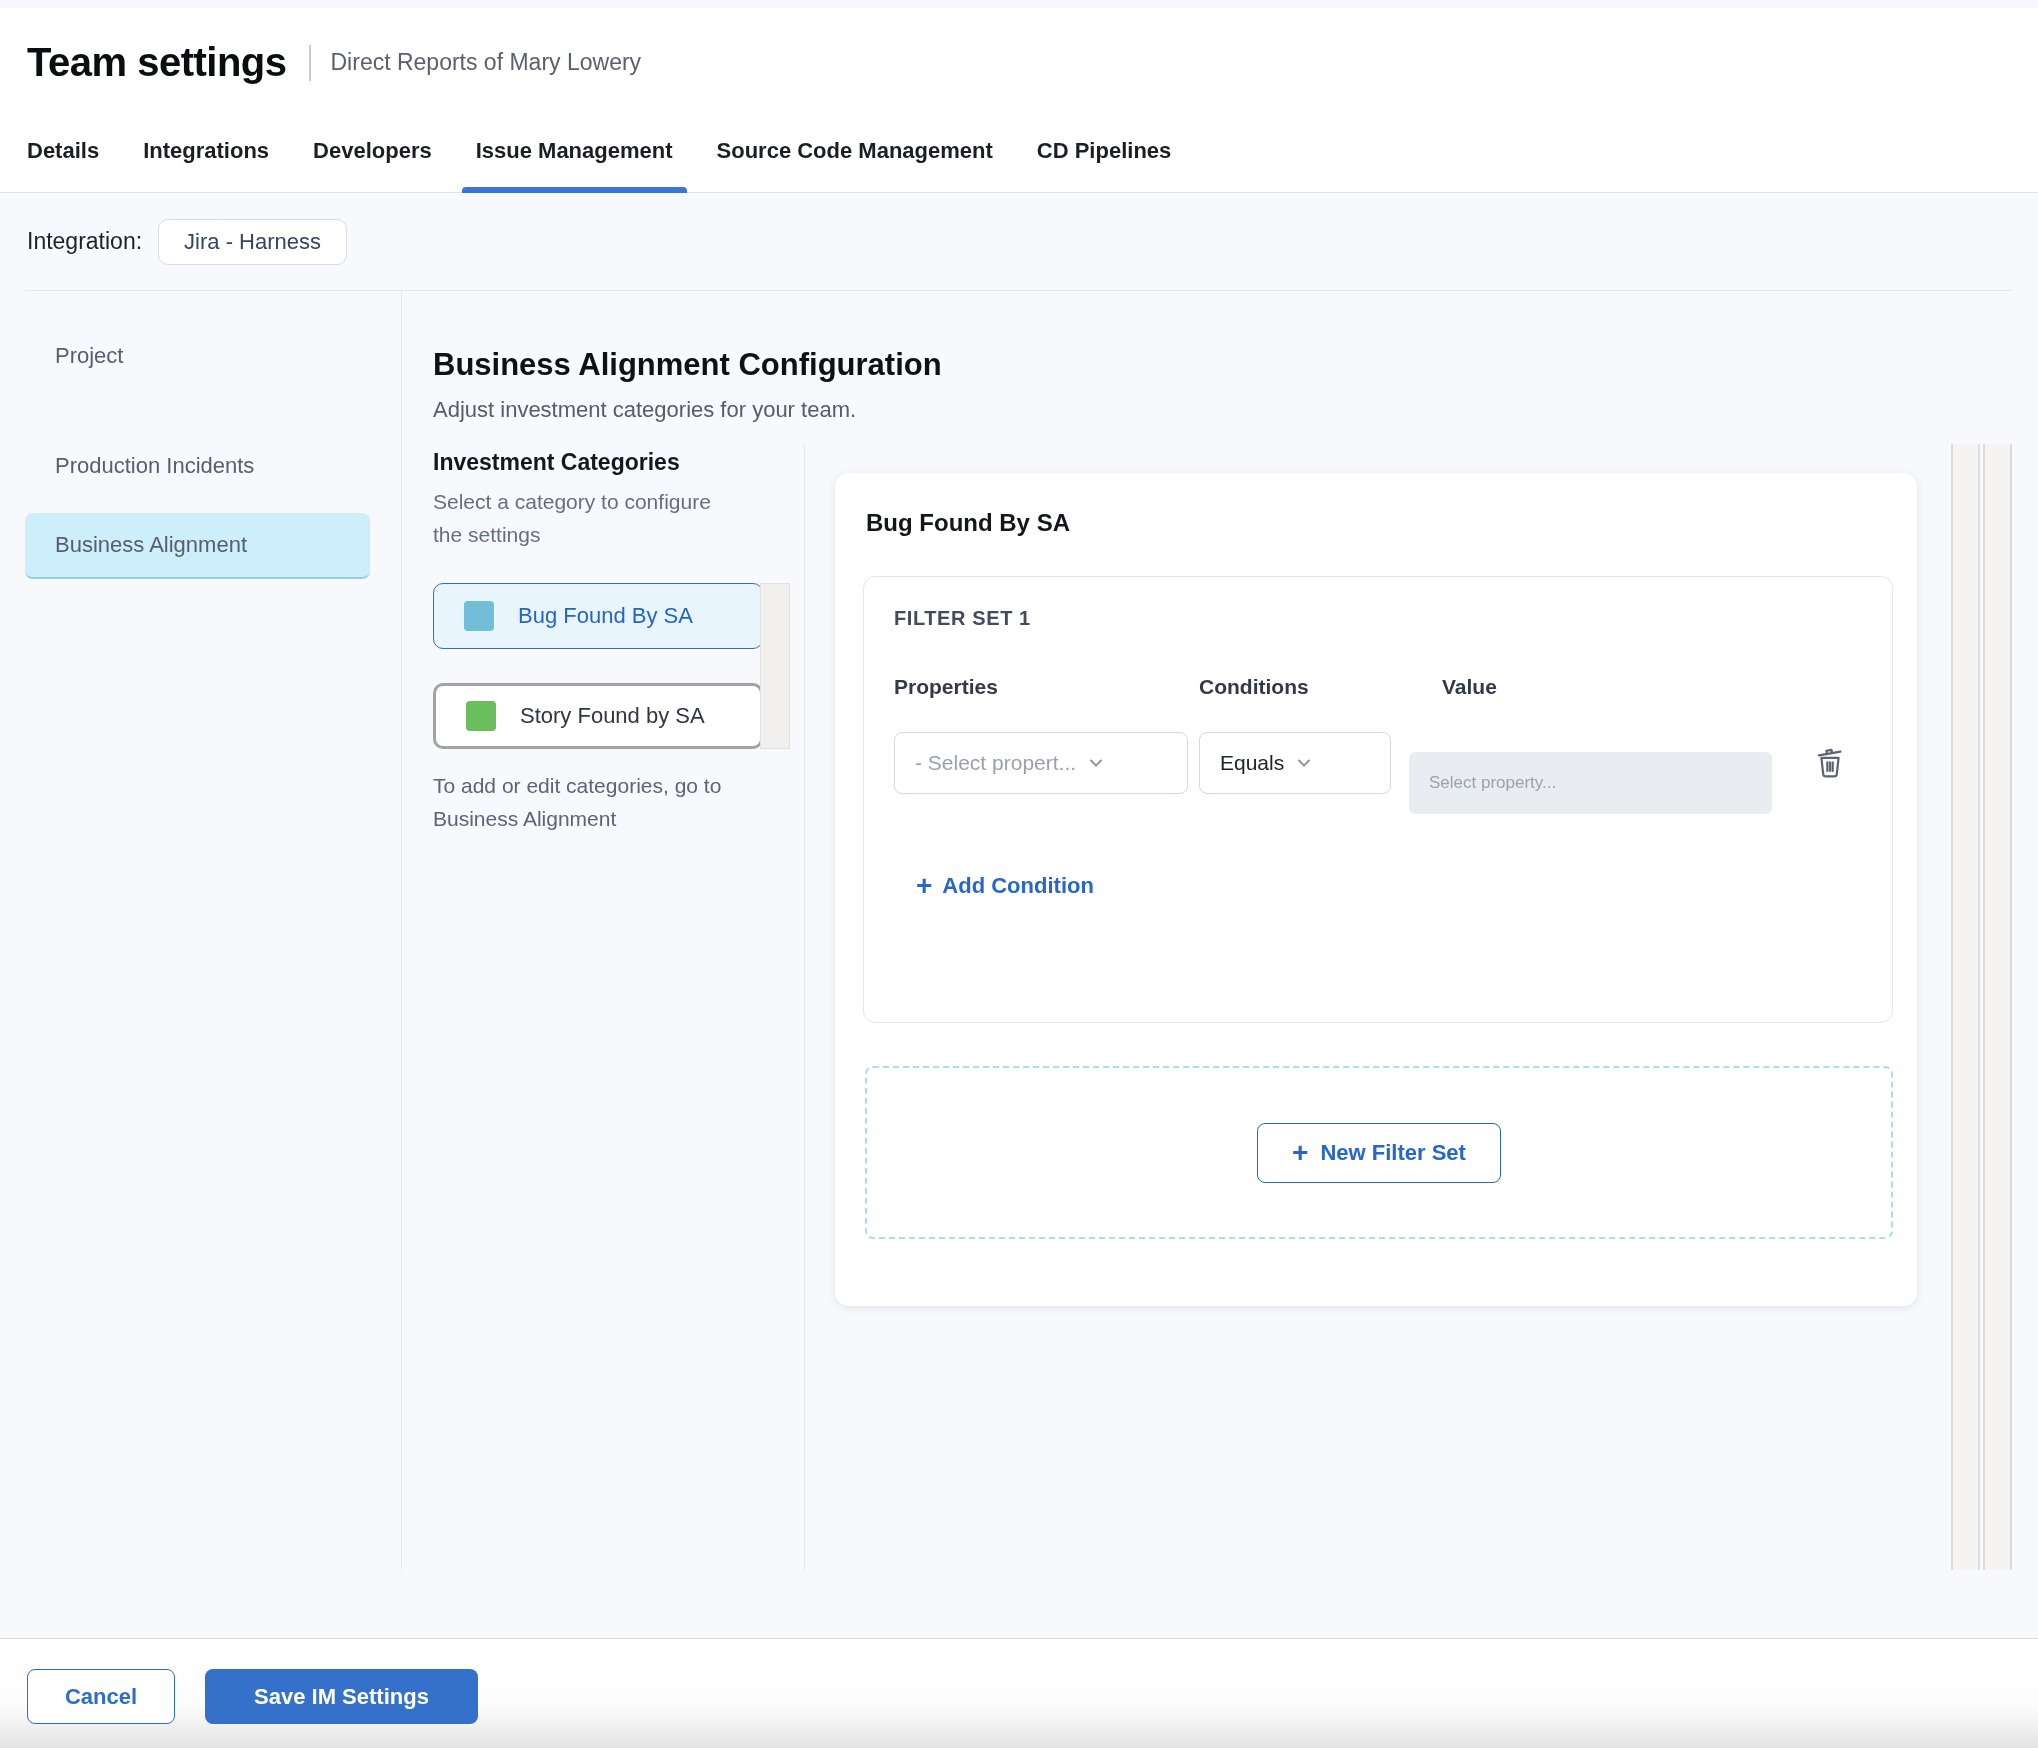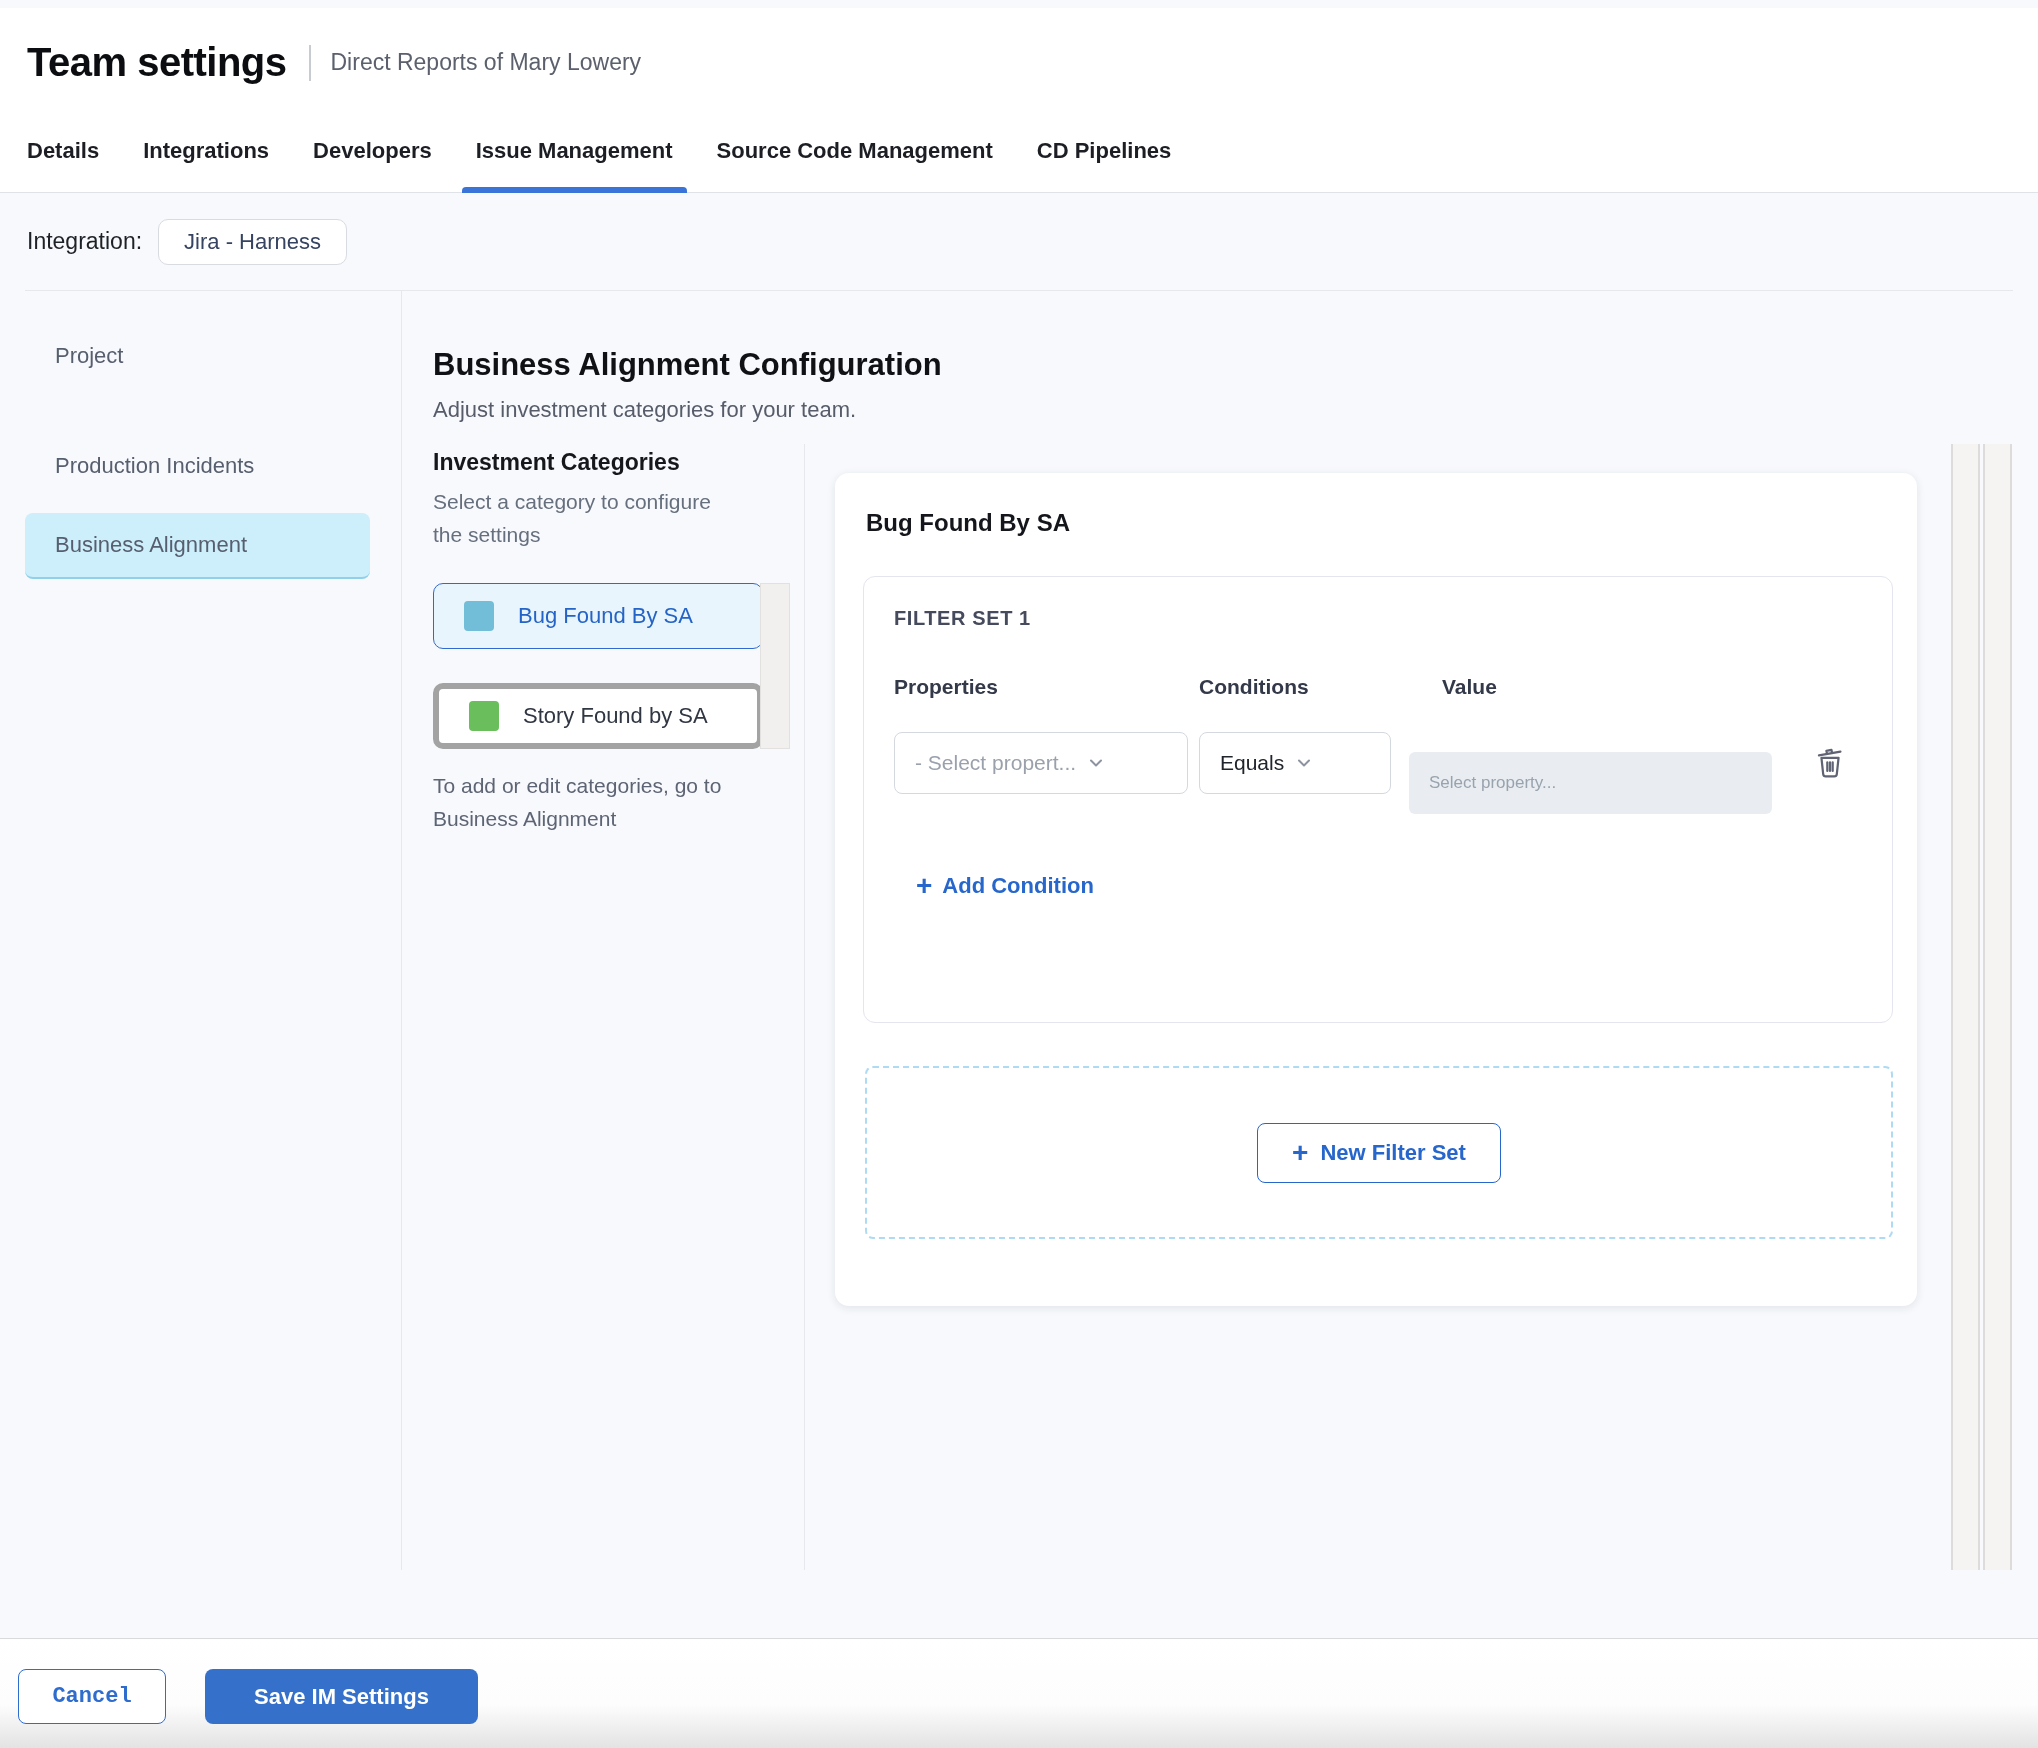--- a/index.html
+++ b/index.html
@@ -36,21 +36,21 @@
   .side-item.sel{height:66px;background:#cdeefb;border-bottom:2px solid rgba(70,170,210,.45);}
 
   .main{position:absolute;left:378px;top:0;right:0;bottom:0;}
   .main-title{position:absolute;left:30px;top:56px;font-size:31px;font-weight:700;color:#101114;white-space:nowrap;}
   .main-subtitle{position:absolute;left:30px;top:106px;font-size:22px;color:#565c69;white-space:nowrap;}
 
   
   .cat-heading{position:absolute;left:30px;top:158px;font-size:23px;font-weight:700;color:#15171c;white-space:nowrap;}
   .cat-hint{position:absolute;left:30px;top:194px;width:300px;font-size:21px;line-height:33px;color:#666f7d;}
   .cat-btn{position:absolute;left:30px;width:330px;height:66px;display:flex;align-items:center;
-       border-radius:10px;box-sizing:border-box;cursor:pointer;background:#ffffff;border:6px solid #a3a3a3;}
+       border-radius:10px;box-sizing:border-box;cursor:pointer;background:#ffffff;border:3px solid #a3a3a3;}
   .cat-btn.sel{background:#e9f5fc;border:1.5px solid #3069cf;}
   .cat-btn .swatch{width:30px;height:30px;border-radius:4px;margin-left:30px;margin-right:24px;flex:0 0 auto;}
   .cat-btn .cat-label{font-size:22px;color:#303642;white-space:nowrap;}
   .cat-btn.sel .cat-label{color:#2464c6;}
   .cat-footnote{position:absolute;left:30px;top:478px;width:330px;font-size:21px;line-height:33px;color:#5d6474;}
   .cat-scrollbar{position:absolute;left:357px;top:292px;width:30px;height:166px;background:#f1f0ee;border:1px solid #e2e1df;box-sizing:border-box;}
 
   .vdivider2{position:absolute;left:401px;top:153px;width:1px;bottom:0;background:#e6e8ed;}
 
   
@@ -85,22 +85,22 @@
        border:1.5px solid #2766cb;border-radius:8px;font-size:22px;font-weight:700;color:#2766cb;cursor:pointer;white-space:nowrap;box-sizing:border-box;}
   .new-filter-btn .plus{font-size:28px;font-weight:700;margin-right:12px;line-height:22px;}
 
   .right-scrollbar{position:absolute;top:153px;width:29px;bottom:0;background:#f5f4f2;
        border-left:2px solid #dddcda;border-right:2px solid #dddcda;box-sizing:border-box;}
   .rsb1{left:1548px;} .rsb2{left:1580px;}
 
   
   .footer{position:absolute;left:0;top:1638px;width:2038px;height:110px;border-top:1px solid #d8dade;
        background:linear-gradient(180deg,#ffffff 0%,#fdfdfd 60%,#e3e3e3 100%);box-sizing:border-box;}
-  .btn-cancel{position:absolute;left:18px;top:30px;width:148px;height:55px;background:#ffffff;border:1.5px solid #2e6ccd;
-       border-radius:8px;font-size:22px;font-weight:700;color:#2e6ccd;cursor:pointer;font-family:Liberation Mono, monospace;}
+  .btn-cancel{position:absolute;left:27px;top:30px;width:148px;height:55px;background:#ffffff;border:1.5px solid #2e6ccd;
+       border-radius:8px;font-size:22px;font-weight:700;color:#2e6ccd;cursor:pointer;font-family:Liberation Sans, sans-serif;}
   .btn-save{position:absolute;left:205px;top:30px;width:273px;height:55px;background:#3571cb;border:none;
        border-radius:8px;font-size:22px;font-weight:700;color:#ffffff;cursor:pointer;font-family:"Liberation Sans",sans-serif;}
 </style>
 </head>
 <body>
 
 <div class="screen">
 
   <div class="header">
     <div class="page-title">Team settings</div>

